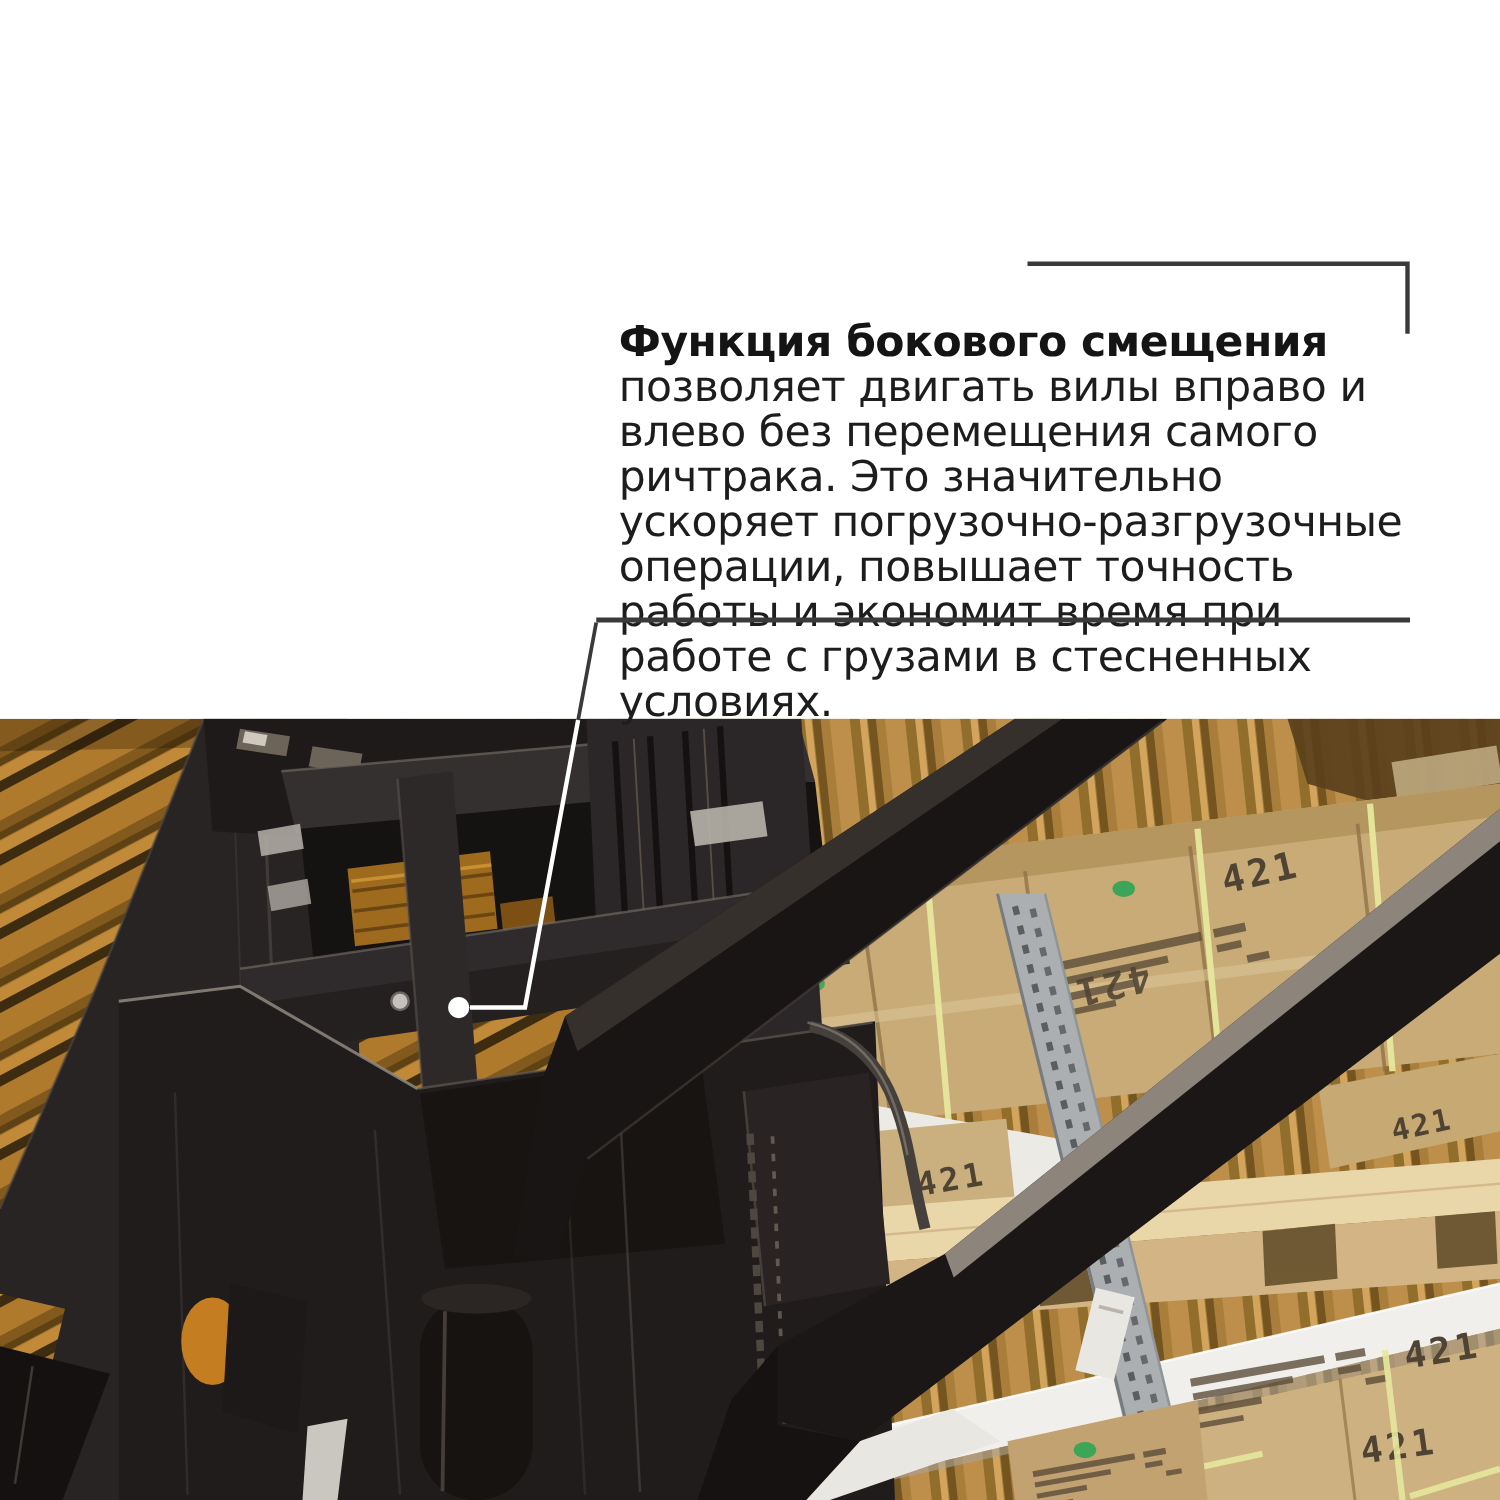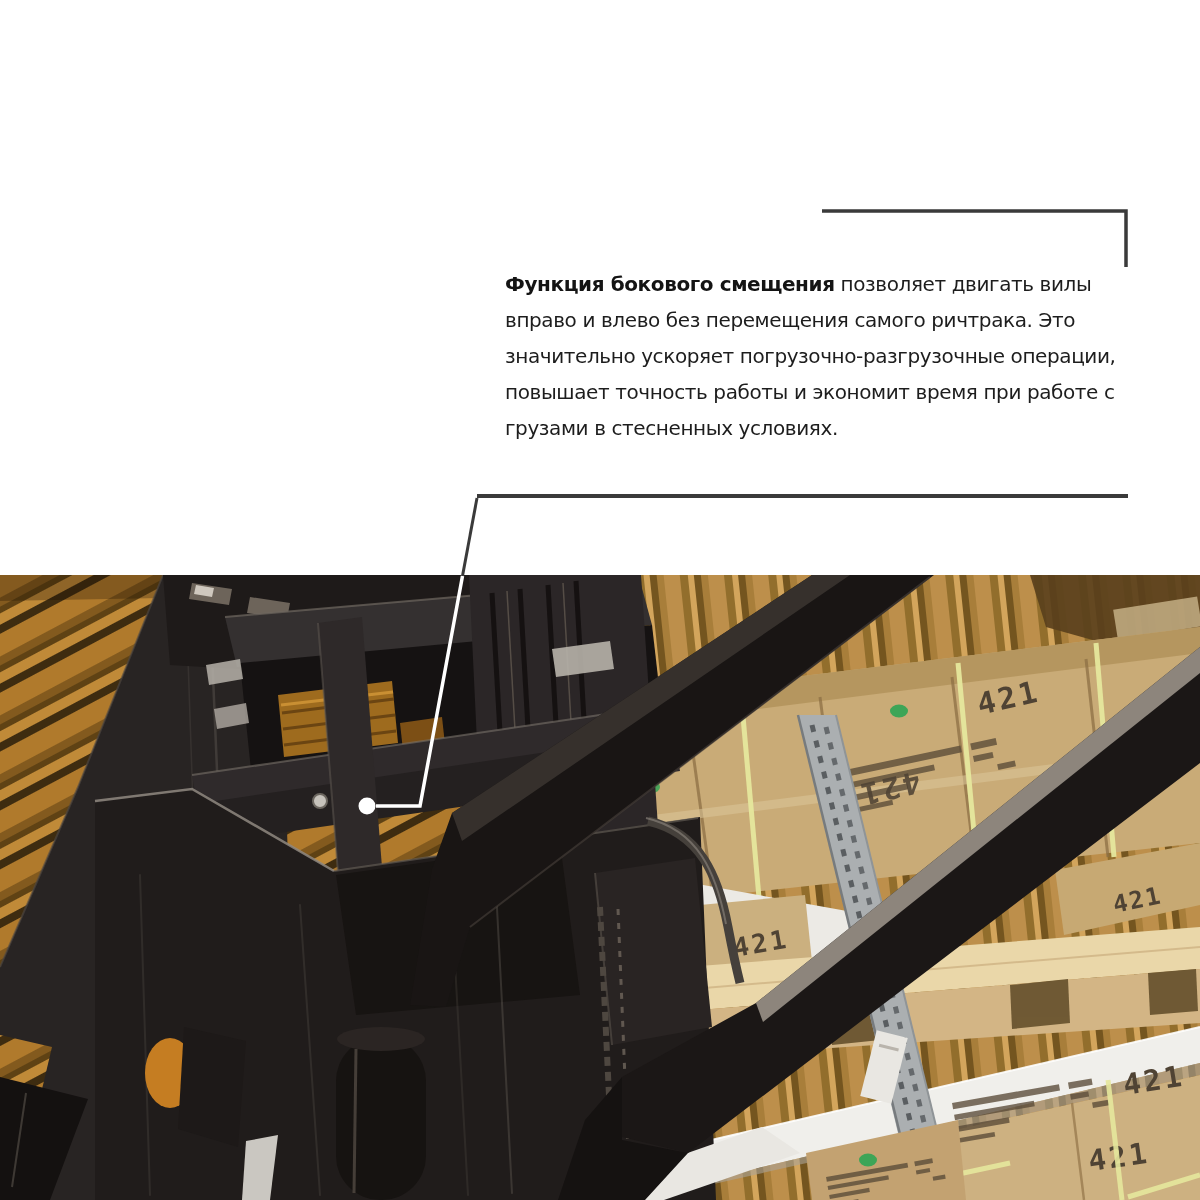--- a/index.html
+++ b/index.html
@@ -1,19 +1,19 @@
 <!DOCTYPE html>
 <html><head>
 <meta charset="utf-8">
 <style>
   html,body{margin:0;padding:0;background:#ffffff;}
   .canvas{position:relative;width:1200px;height:1200px;background:#ffffff;overflow:hidden;
           font-family:"DejaVu Sans","Liberation Sans",sans-serif;}
-  .caption{position:absolute;left:495px;top:256px;width:652px;margin:10px;
-           font-size:20px;line-height:36px;letter-spacing:-0.4px;color:#1d1d1d;}
+  .caption{position:absolute;left:495px;top:256px;width:652px;margin:0;
+           font-size:34px;line-height:36px;letter-spacing:-0.4px;color:#1d1d1d;}
   .caption b{font-weight:bold;color:#141414;}
   .photo{position:absolute;left:0;top:575px;width:1200px;height:625px;display:block;}
   .overlay{position:absolute;left:0;top:0;width:1200px;height:1200px;pointer-events:none;}
 </style>
 </head>
 <body>
 
 <div class="canvas">
 
   <svg class="photo" viewBox="0 0 1200 625" preserveAspectRatio="none">

